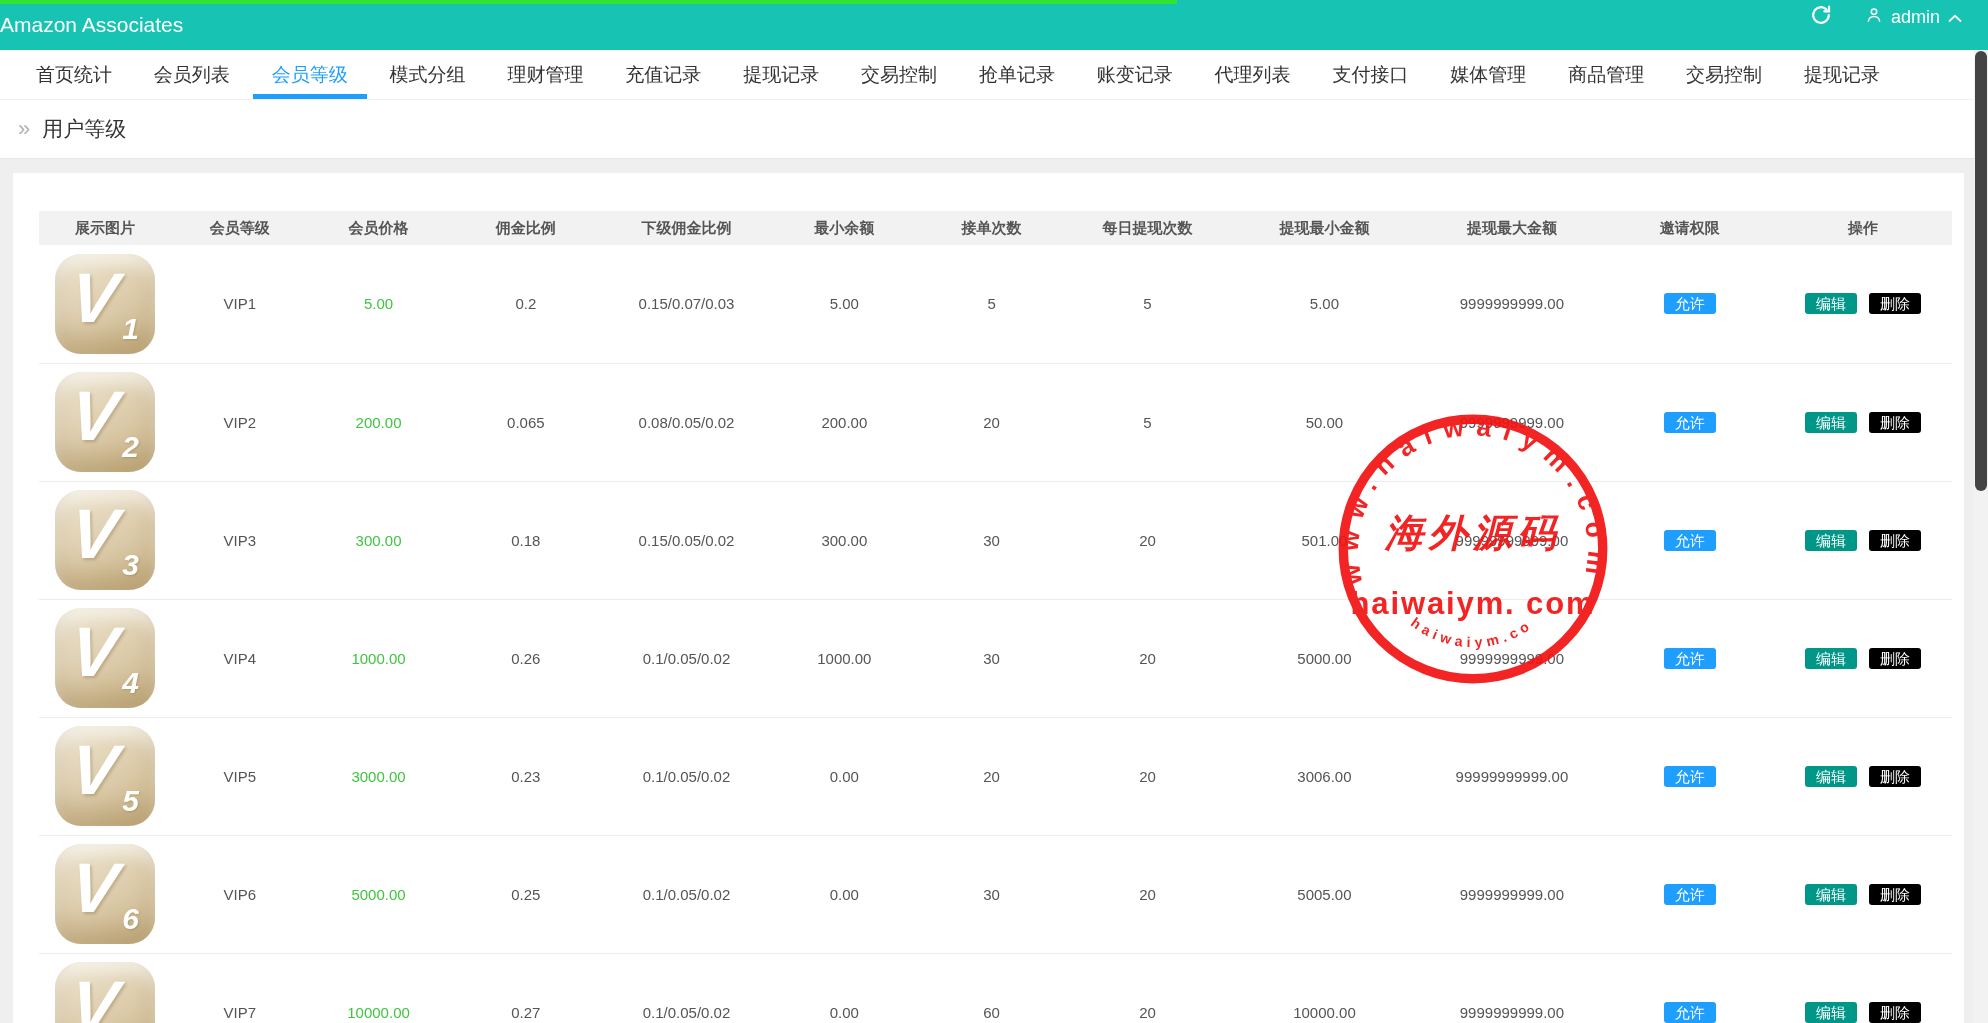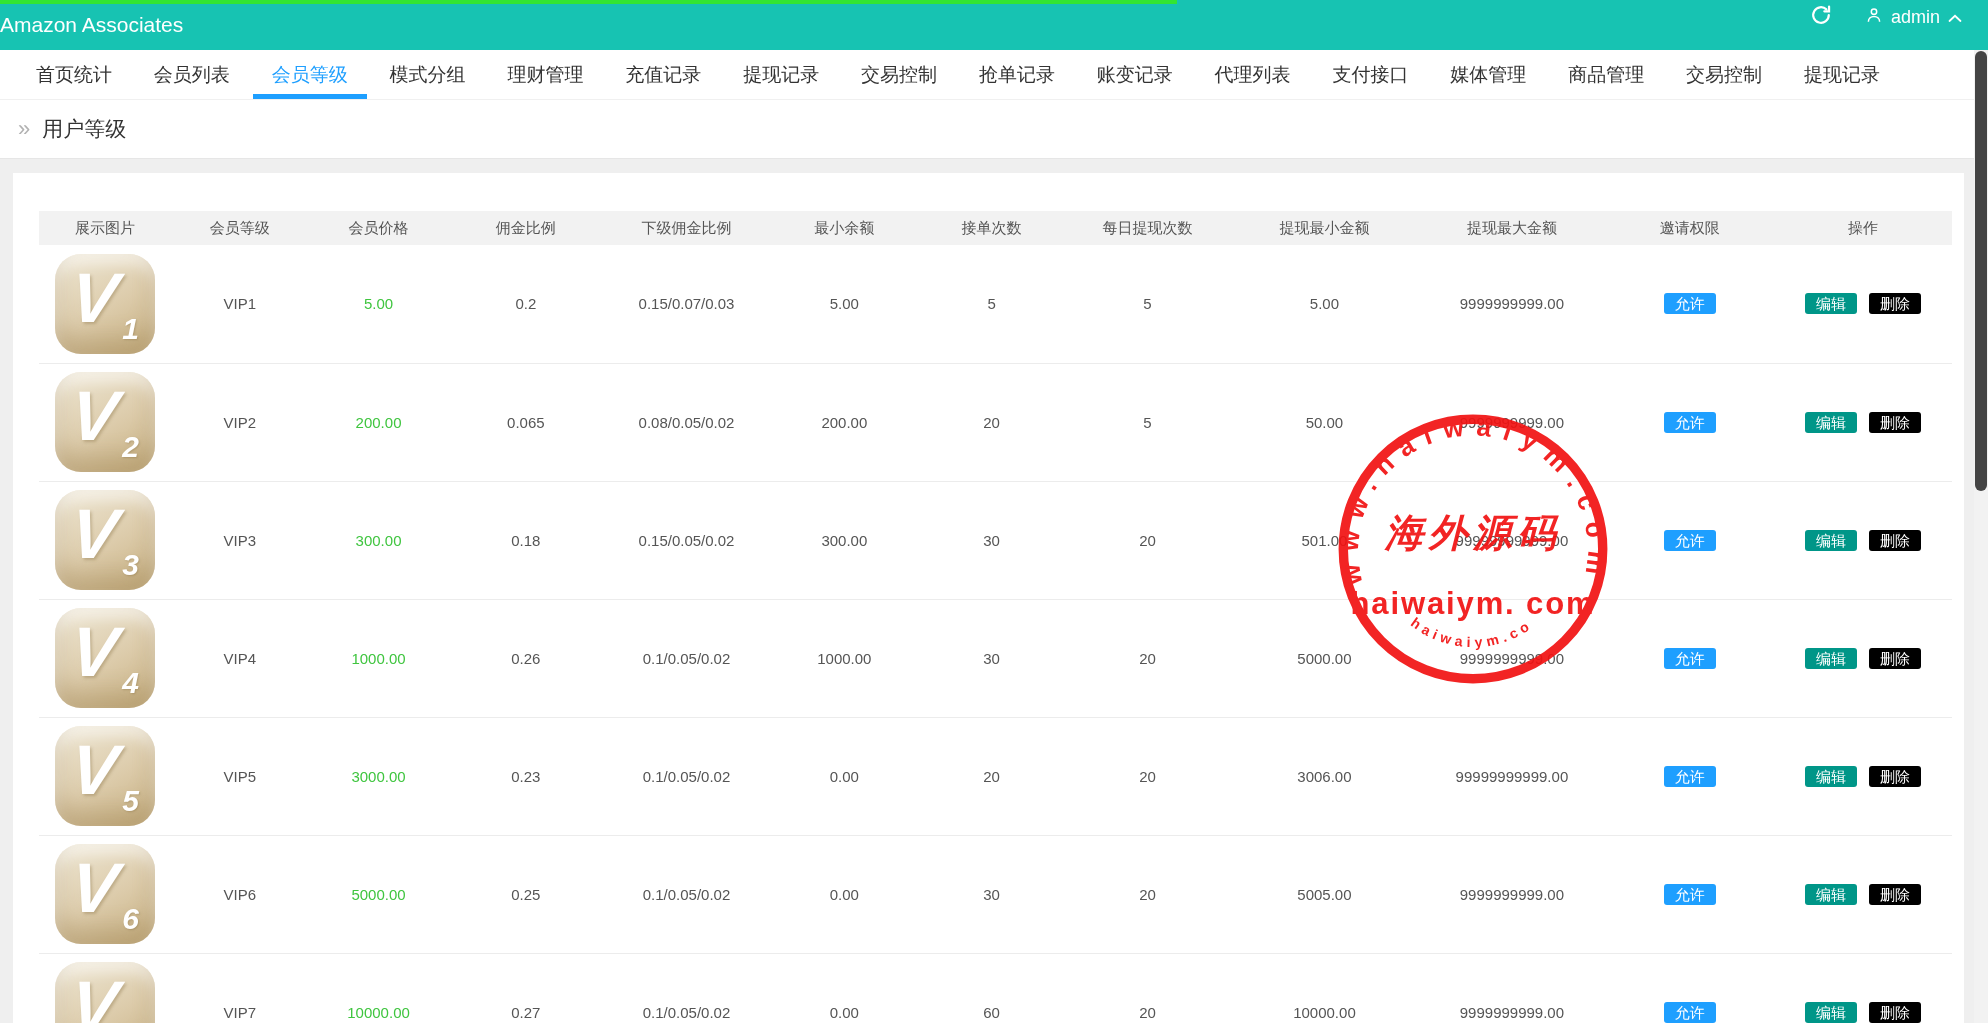--- a/index.html
+++ b/index.html
@@ -25,21 +25,21 @@
   
   .breadcrumb { height:59px; background:#fff; display:flex; align-items:center; padding-left:18px; gap:12px; border-bottom:1px solid #e6e6e6; }
   .crumb-icon { color:#b2b2b2; font-size:22px; line-height:1; }
   .crumb-label { font-size:21px; color:#333; }
 
   
   .content { padding:14px 24px 0 13px; }
   .card { background:#fff; padding:38px 12px 0 26px; height:980px; }
 
   table { width:100%; border-collapse:collapse; table-layout:fixed; }
-  th { background:#f2f2f2; height:34px; font-weight:normal; font-size:15px; color:#555; text-align:center; }
+  th { background:#f2f2f2; height:34px; font-weight:bold; font-size:15px; color:#555; text-align:center; }
   td { height:118px; text-align:center; font-size:15px; color:#555; border-bottom:1px solid #ececec; background:#fff; }
   td.price { color:#3fc53f; }
 
   
   .badge { width:100px; height:100px; border-radius:26px; margin:0 auto; position:relative;
            background:linear-gradient(150deg,#efe8d6 0%,#dccbaa 55%,#c7b082 100%);
            box-shadow: inset 0 -16px 22px rgba(150,120,70,.32), inset 0 10px 14px rgba(255,255,255,.55); }
   .badge .v { position:absolute; left:16px; top:4px; font-size:70px; font-weight:bold; font-style:italic; color:#fff;
               transform:skewX(-6deg); text-shadow:2px 2px 3px rgba(130,105,60,.35); }
   .badge .num { position:absolute; right:16px; bottom:8px; font-size:30px; font-weight:bold; font-style:italic; color:#fff;

